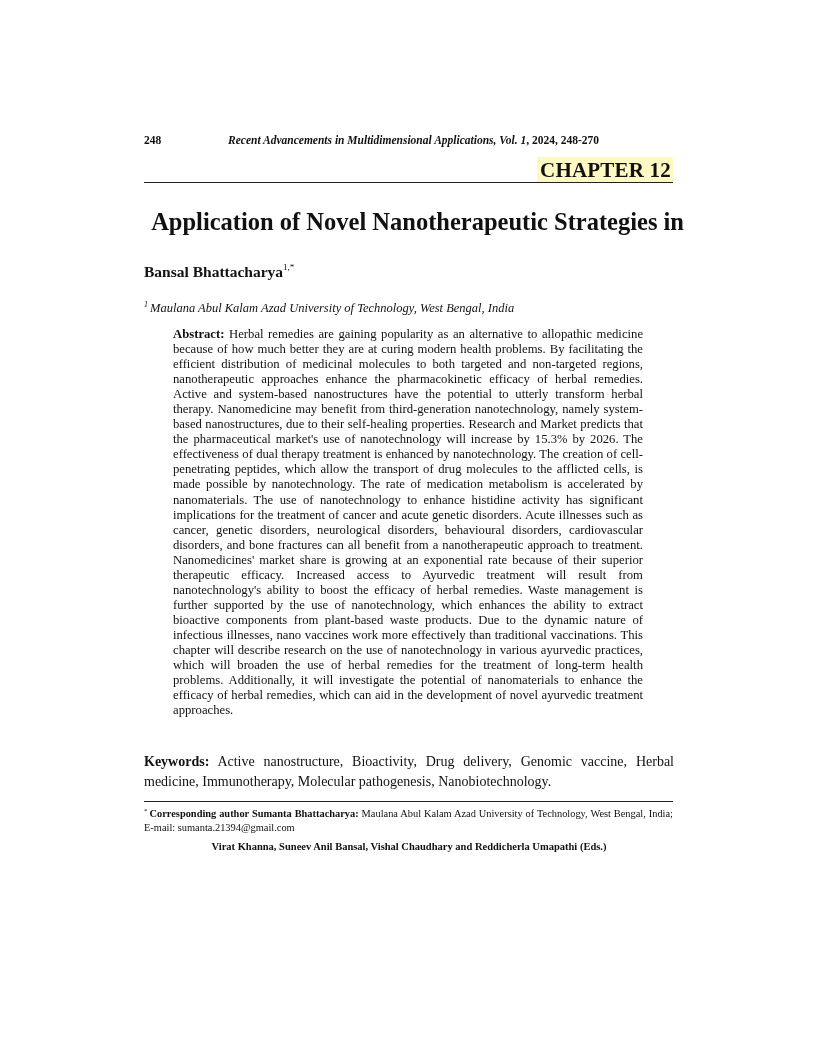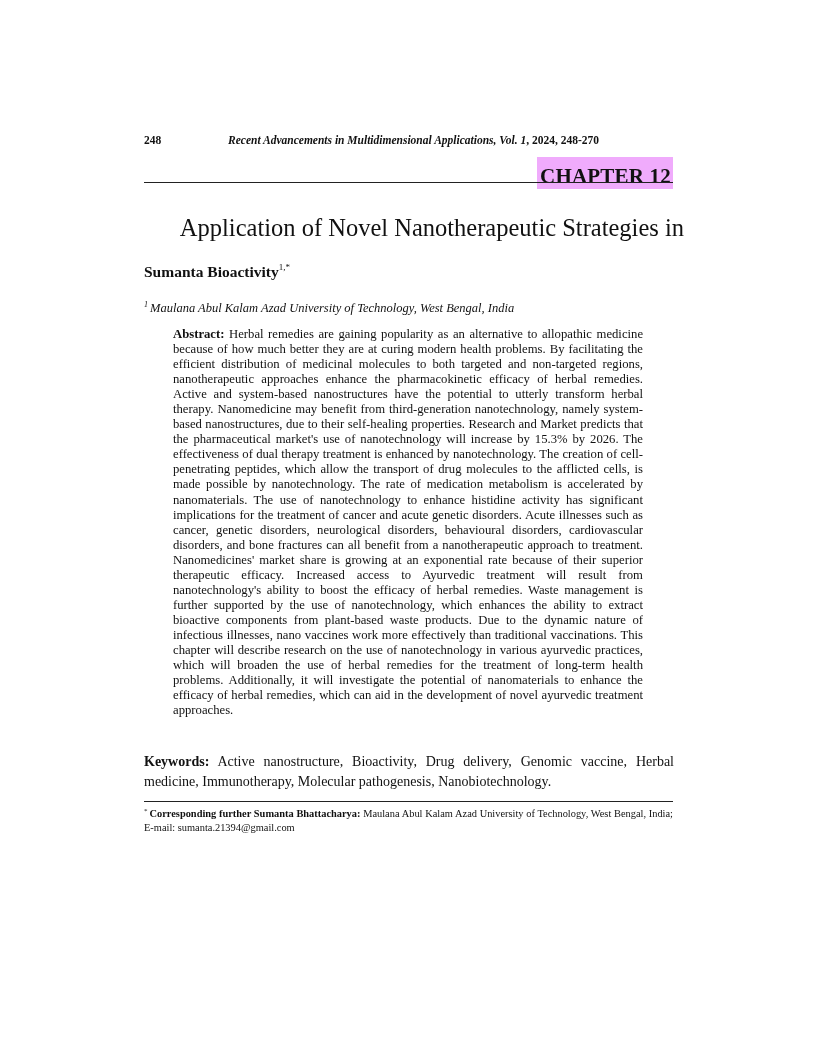--- a/index.html
+++ b/index.html
@@ -3,23 +3,23 @@
 <meta charset="utf-8">
 <style>
   html, body { margin: 0; padding: 0; background: #ffffff; }
   body { width: 816px; height: 1056px; position: relative; overflow: hidden;
          font-family: "Liberation Serif", "DejaVu Serif", serif; color: #111; }
   .abs { position: absolute; text-align: right; }
   .running-head { top: 134px; left: 144px; width: 530px; height: 16px; font-size: 11.5px; font-weight: bold; }
   .running-head .pg { position: absolute; left: 0; top: 0; }
   .running-head .jt { position: absolute; left: 84px; top: 0; font-style: italic; white-space: nowrap; }
   .running-head .jt .plain { font-style: normal; margin-top: 25px; }
-  .chapter { top: 157px; right: 143px; background: #f0abfc; font-size: 21px; font-weight: bold; padding: 7px 2px 0 3px; line-height: 25px; letter-spacing: 0.2px; }
+  .chapter { top: 157px; right: 143px; background: #fef9c3; font-size: 21px; font-weight: bold; padding: 1px 2px 0 3px; line-height: 25px; letter-spacing: 0.2px; }
   .rule-top { top: 182px; left: 144px; width: 529px; height: 0; border-top: 1px solid #222; }
-  .title { top: 213px; left: 144px; width: 540px; font-size: 24.5px; font-weight: normal; line-height: 29px; }
+  .title { top: 207px; left: 144px; width: 540px; font-size: 24.5px; font-weight: bold; line-height: 29px; }
   .author { top: 262px; left: 144px; font-size: 15.5px; font-weight: bold; }
   .author sup { font-size: 9px; font-weight: normal; vertical-align: 7px; }
   .affil { top: 300px; left: 144px; font-size: 12.5px; font-style: italic; }
   .affil sup { font-size: 8px; vertical-align: 5px; margin-right: 2px; }
   .abstract { top: 327px; left: 173px; width: 470px; font-size: 12.7px; line-height: 15.05px; text-align: justify; font-family: Liberation Serif, serif; }
   .abstract b { font-weight: bold; }
   .keywords { top: 752px; left: 144px; width: 530px; font-size: 14px; line-height: 19.5px; text-align: justify; }
   .rule-foot { top: 801px; left: 144px; width: 529px; height: 0; border-top: 1px solid #222; }
   .footnote { top: 804px; left: 144px; width: 529px; font-size: 10.4px; line-height: 14px; text-align: justify; }
   .footnote sup { font-size: 7px; vertical-align: 4px; margin-right: 2px; }
@@ -34,26 +34,27 @@
   <span class="jt"><span>Recent Advancements in Multidimensional Applications, Vol. 1</span><span class="plain">, 2024, 248-270</span></span>
 </div>
 
 <div class="abs chapter">CHAPTER 12</div>
 <div class="abs rule-top"></div>
 
 <div class="abs title">
   <div>Application of Novel Nanotherapeutic Strategies in</div>
 </div>
 
-<div class="abs author"><span>Sumanta Bioactivity</span><sup>1,*</sup></div>
+<div class="abs author"><span>Bansal Bhattacharya</span><sup>1,*</sup></div>
 
 <div class="abs affil"><sup>1</sup><span>Maulana Abul Kalam Azad University of Technology, West Bengal, India</span></div>
 
 <div class="abs abstract"><b>Abstract:</b> <span>Herbal remedies are gaining popularity as an alternative to allopathic medicine because of how much better they are at curing modern health problems. By facilitating the efficient distribution of medicinal molecules to both targeted and non-targeted regions, nanotherapeutic approaches enhance the pharmacokinetic efficacy of herbal remedies. Active and system-based nanostructures have the potential to utterly transform herbal therapy. Nanomedicine may benefit from third-generation nanotechnology, namely system-based nanostructures, due to their self-healing properties. Research and Market predicts that the pharmaceutical market's use of nanotechnology will increase by 15.3% by 2026. The effectiveness of dual therapy treatment is enhanced by nanotechnology. The creation of cell-penetrating peptides, which allow the transport of drug molecules to the afflicted cells, is made possible by nanotechnology. The rate of medication metabolism is accelerated by nanomaterials. The use of nanotechnology to enhance histidine activity has significant implications for the treatment of cancer and acute genetic disorders. Acute illnesses such as cancer, genetic disorders, neurological disorders, behavioural disorders, cardiovascular disorders, and bone fractures can all benefit from a nanotherapeutic approach to treatment. Nanomedicines' market share is growing at an exponential rate because of their superior therapeutic efficacy. Increased access to Ayurvedic treatment will result from nanotechnology's ability to boost the efficacy of herbal remedies. Waste management is further supported by the use of nanotechnology, which enhances the ability to extract bioactive components from plant-based waste products. Due to the dynamic nature of infectious illnesses, nano vaccines work more effectively than traditional vaccinations. This chapter will describe research on the use of nanotechnology in various ayurvedic practices, which will broaden the use of herbal remedies for the treatment of long-term health problems. Additionally, it will investigate the potential of nanomaterials to enhance the efficacy of herbal remedies, which can aid in the development of novel ayurvedic treatment approaches.</span></div>
 
 <div class="abs keywords"><b>Keywords:</b> <span>Active nanostructure, Bioactivity, Drug delivery, Genomic vaccine, Herbal medicine, Immunotherapy, Molecular pathogenesis, Nanobiotechnology.</span></div>
 
 <div class="abs rule-foot"></div>
 
-<div class="abs footnote"><sup>*</sup><b>Corresponding further Sumanta Bhattacharya:</b> <span>Maulana Abul Kalam Azad University of Technology, West Bengal, India; E-mail: sumanta.21394@gmail.com</span></div>
+<div class="abs footnote"><sup>*</sup><b>Corresponding author Sumanta Bhattacharya:</b> <span>Maulana Abul Kalam Azad University of Technology, West Bengal, India; E-mail: sumanta.21394@gmail.com</span></div>
 
 <div class="abs editors">
+  <div>Virat Khanna, Suneev Anil Bansal, Vishal Chaudhary and Reddicherla Umapathi (Eds.)</div>
 </div>
 
 </body></html>

